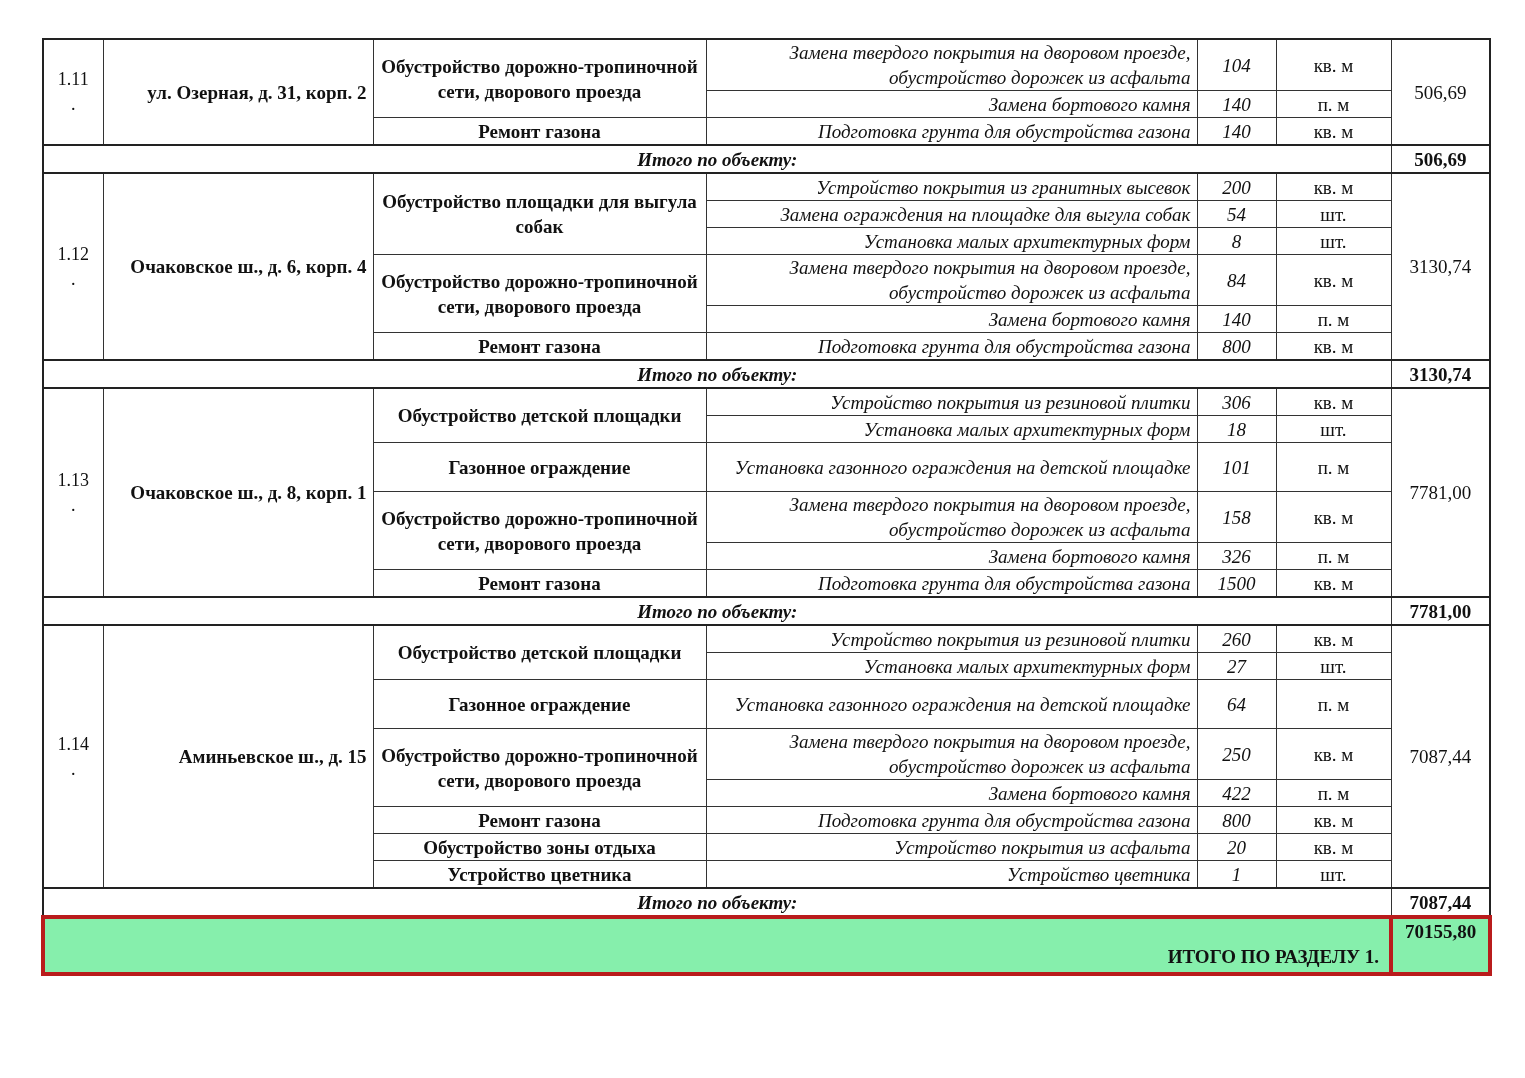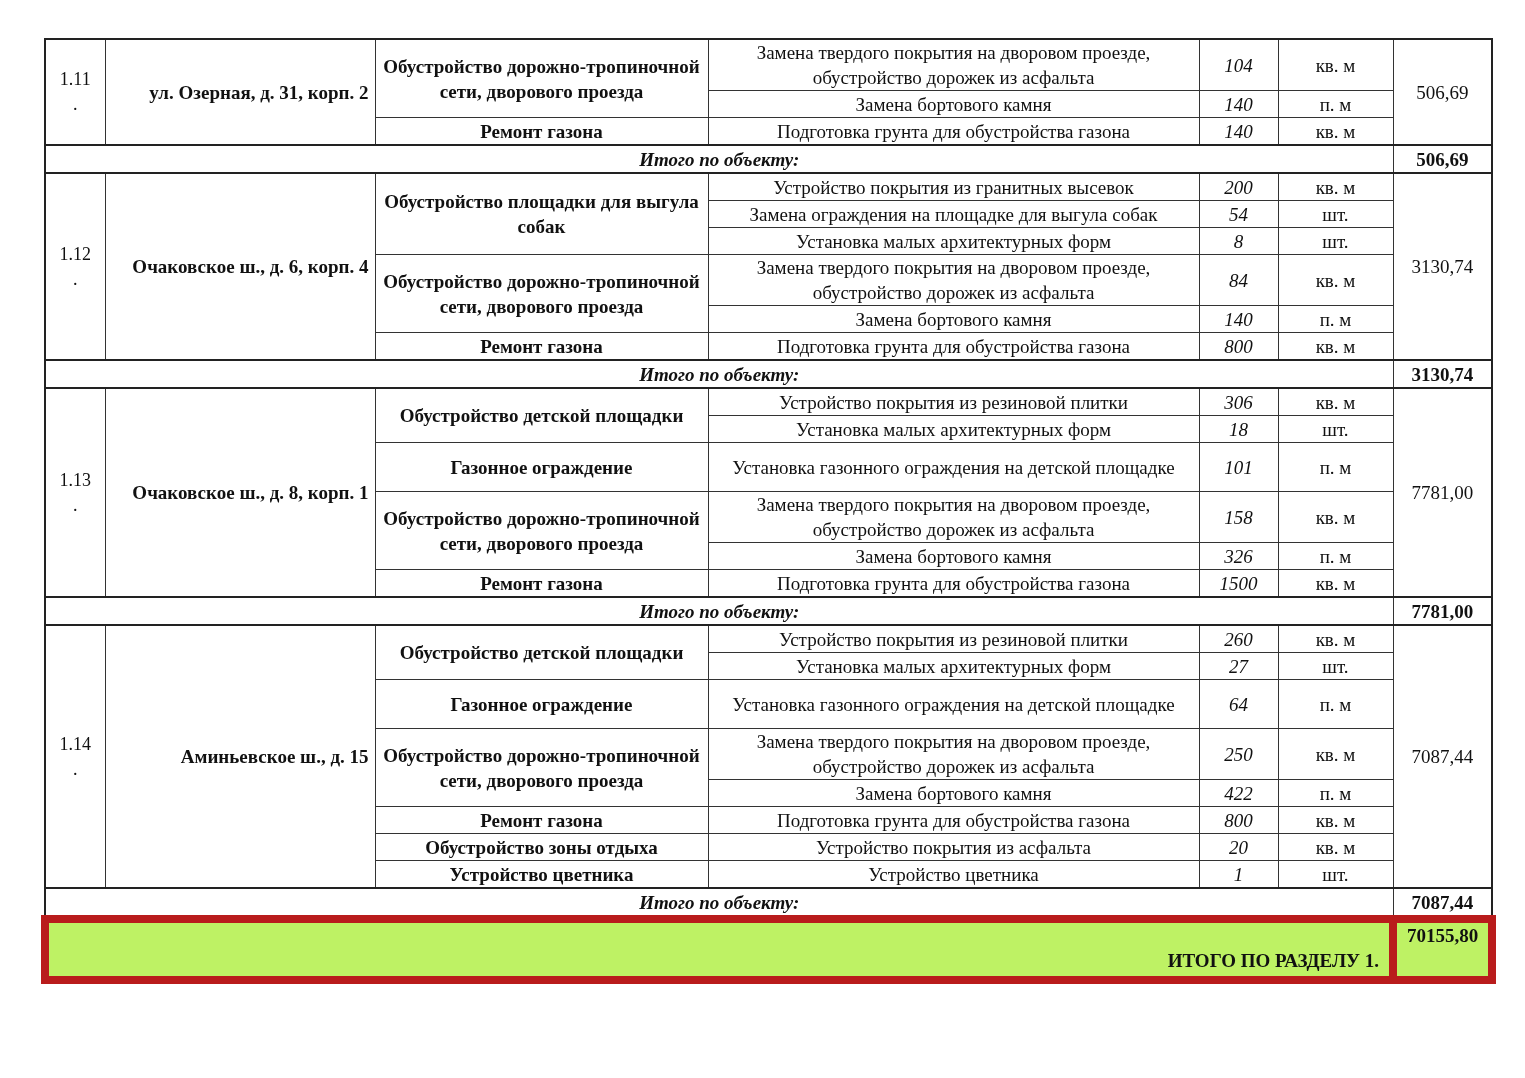--- a/index.html
+++ b/index.html
@@ -5,28 +5,28 @@
   html, body { margin: 0; padding: 0; background: #ffffff; }
   body { width: 1525px; height: 1078px; position: relative; overflow: hidden;
          font-family: "Liberation Serif", "DejaVu Serif", serif; color: #111; }
   table.doc { position: absolute; left: 41px; top: 38px; border-collapse: collapse;
               table-layout: fixed; width: 1447px; font-size: 19px; line-height: 25px; }
   table.doc td { border: 1.5px solid #333; padding: 0 6px; vertical-align: middle; overflow: hidden; }
   table.doc { border: 2px solid #222; }
   td.num { text-align: center; font-size: 18px; }
   td.addr { text-align: right; font-weight: bold; }
   td.cat { text-align: center; font-weight: bold; }
-  td.work { text-align: center; }
+  td.work { text-align: right; font-style: italic; }
   td.qty { text-align: center; font-style: italic; }
   td.unit { text-align: center; }
   td.sum { text-align: center; }
   tr.total td { font-weight: bold; border-top: 2px solid #222; border-bottom: 2px solid #222; }
   tr.total td.total-label { text-align: center; font-style: italic; }
   tr.total td.sum { font-weight: bold; }
-  tr.grand td { background: #bef264; font-weight: bold; border: 8px solid #b91c1c; }
+  tr.grand td { background: #86efac; font-weight: bold; border: 4px solid #b91c1c; }
   tr.grand td.grand-label { text-align: right; vertical-align: bottom; padding-bottom: 3px; padding-right: 10px; }
   tr.grand td.sum { vertical-align: top; line-height: 25px; white-space: normal; word-break: break-all; padding: 0 4px; }
   tr.r28 td { height: 26px; }
   tr.r50 td { height: 48px; }
 </style>
 </head>
 <body>
 
 <table class="doc">
   <colgroup>

